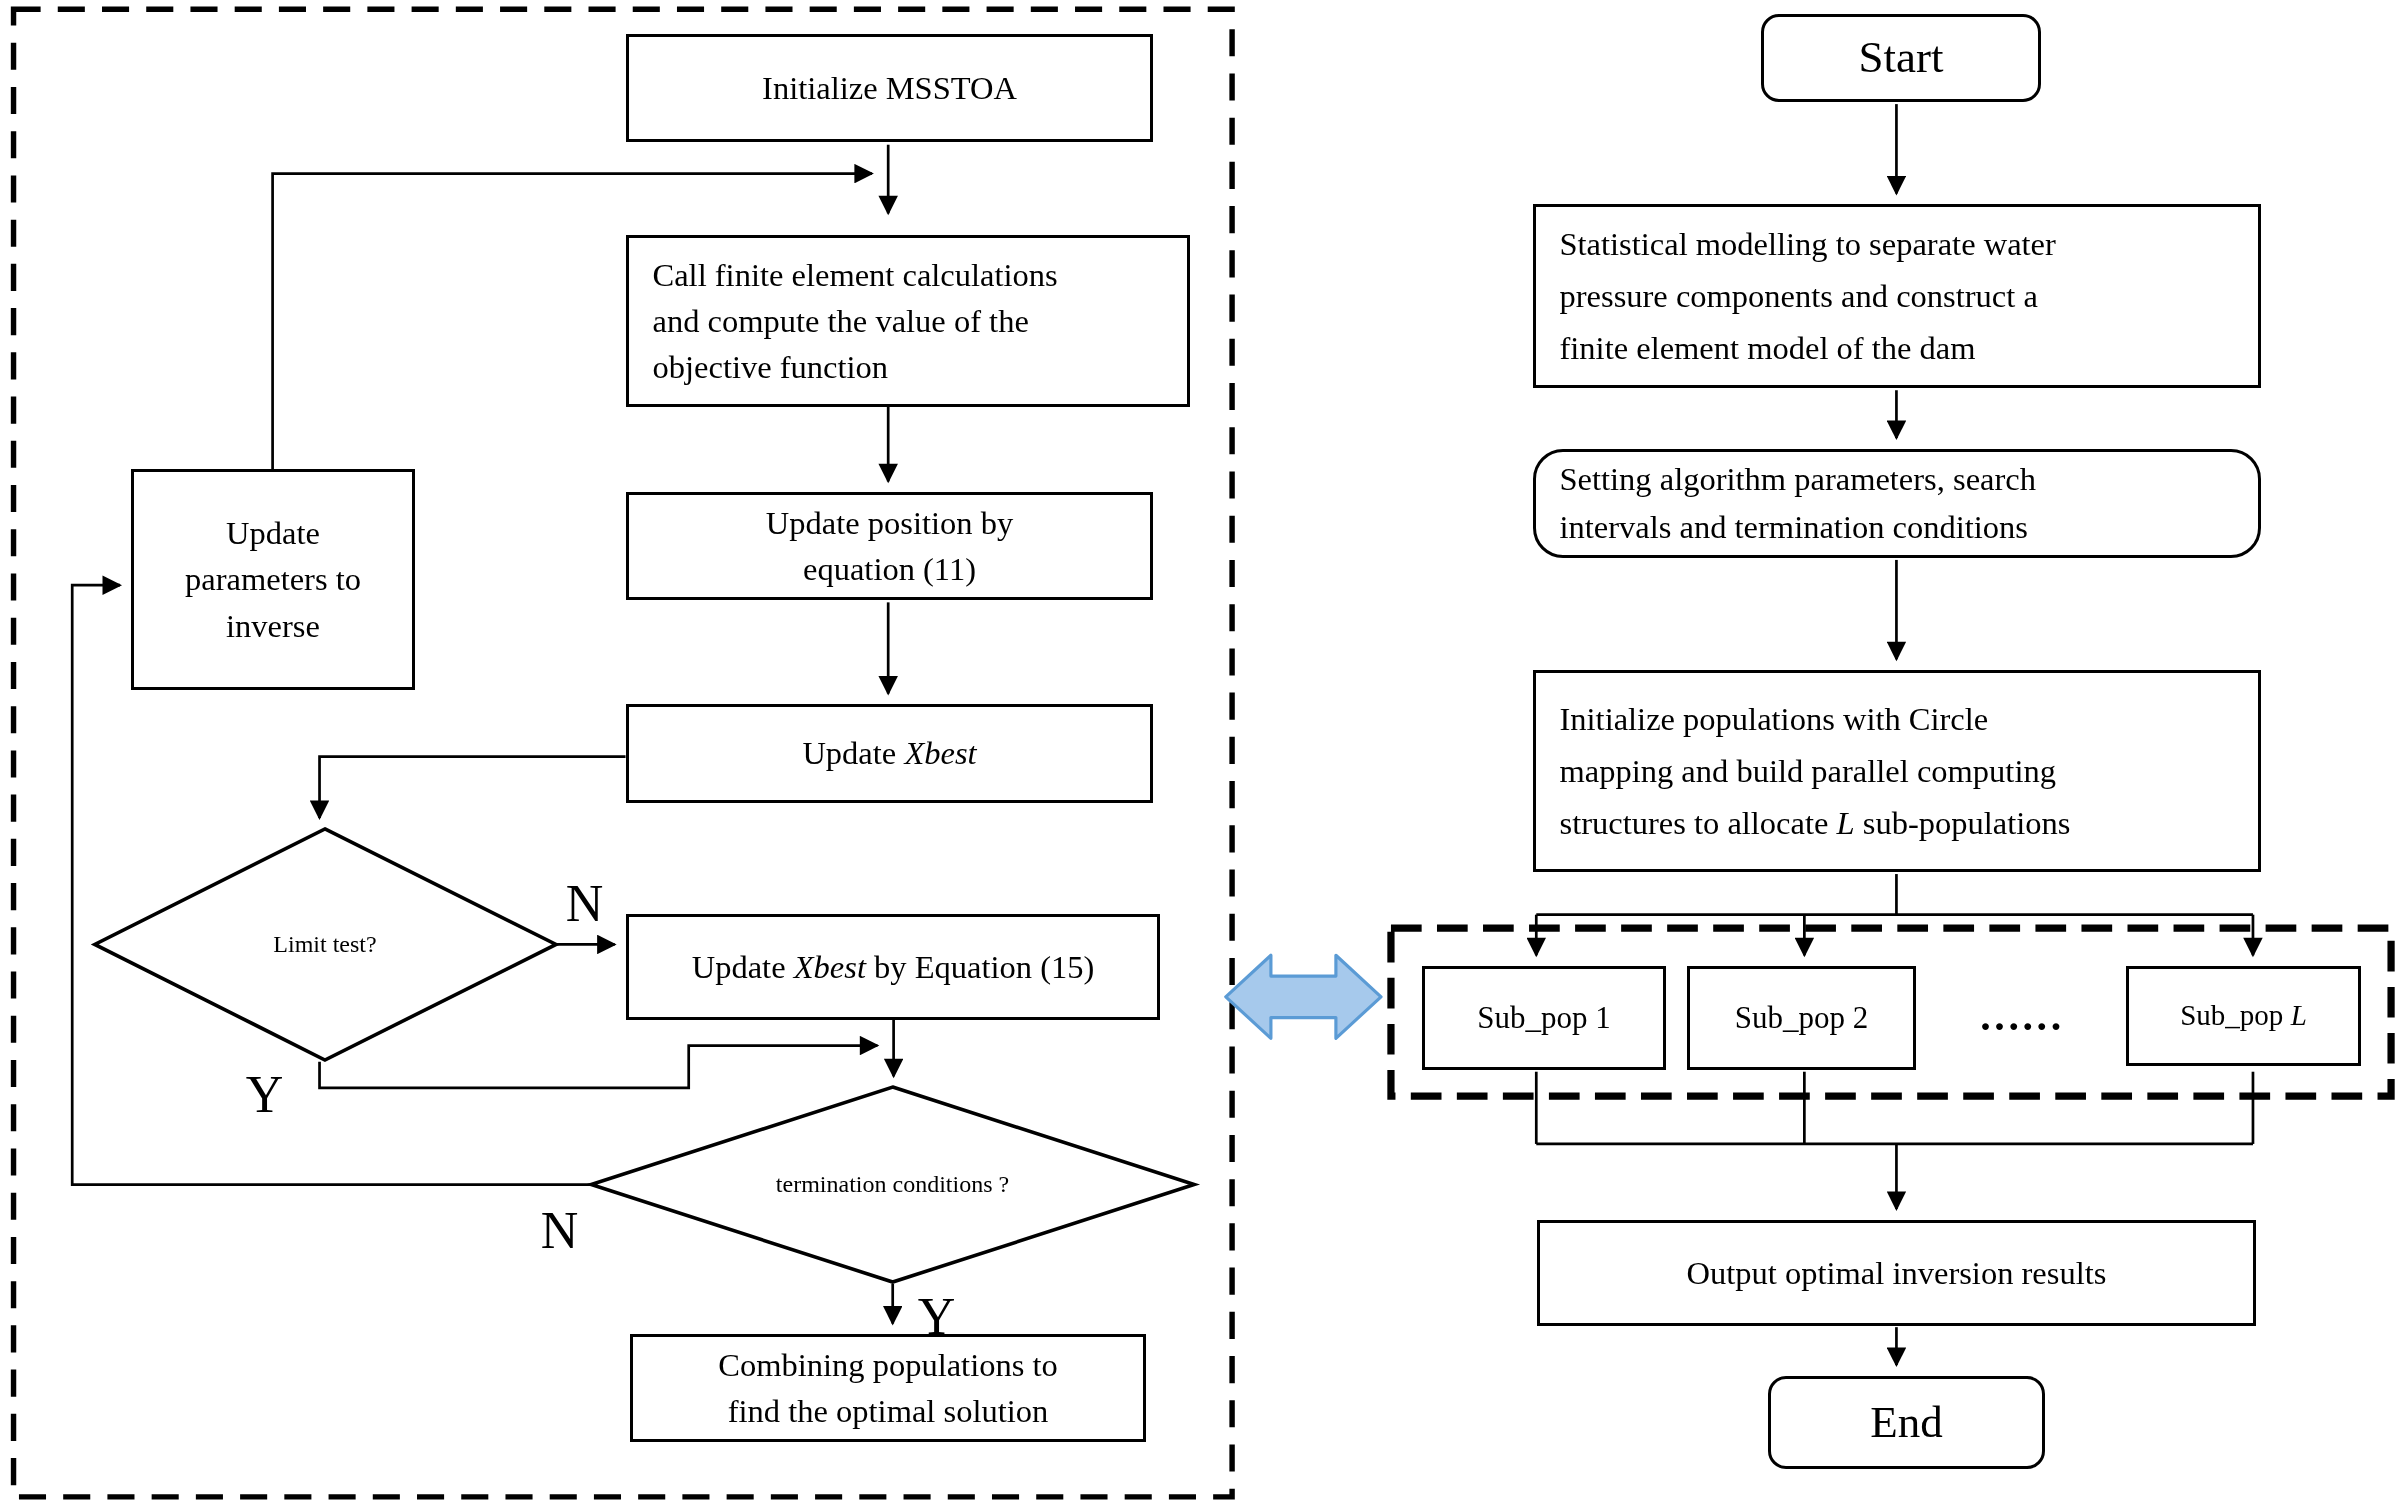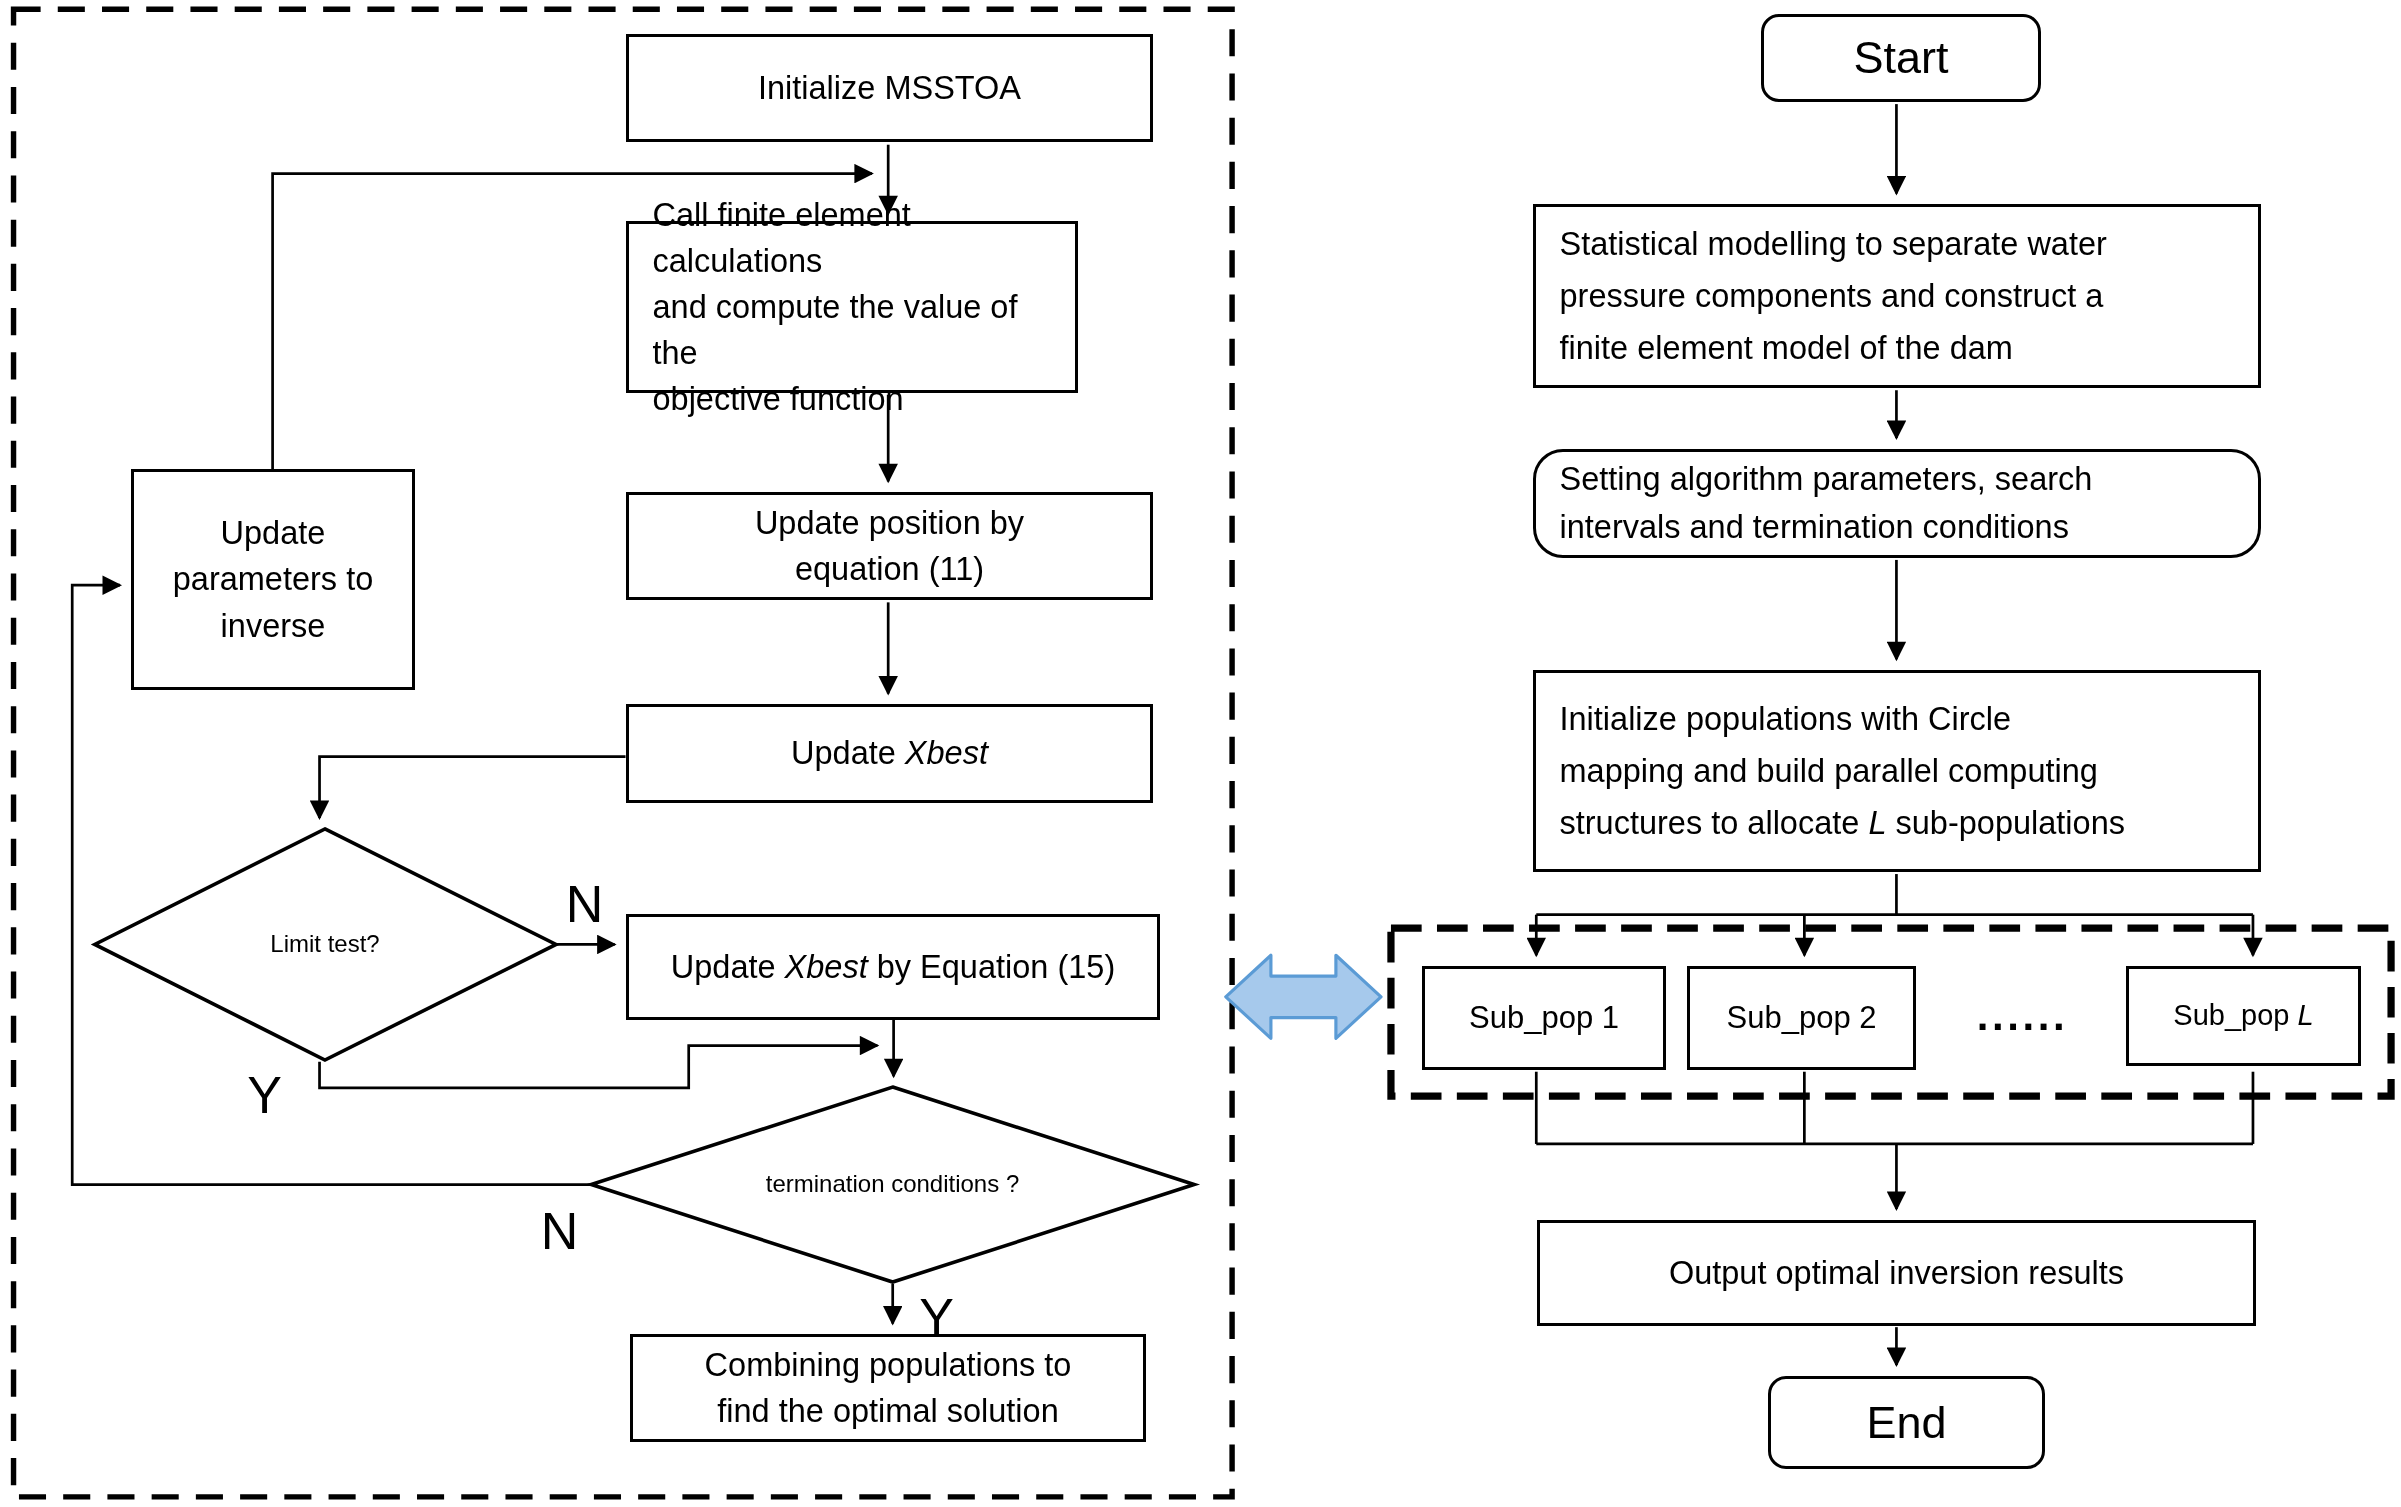--- a/index.html
+++ b/index.html
@@ -1,20 +1,20 @@
 <!DOCTYPE html>
 <html style="font-size:14.4px"><head>
 <meta charset="utf-8">
 <style>
   html,body{margin:0;padding:0;background:#ffffff;}
   #canvas{
     position:relative;
     width:2401px;height:1508px;
     background:#ffffff;
-    font-family:Liberation Sans, sans-serif;
+    font-family:Liberation Serif, serif;
     color:#000;
     overflow:hidden;
   }
   #wires{position:absolute;left:0;top:0;}
   .box{
     position:absolute;
     box-sizing:border-box;
     border:3.6px solid #000;
     background:#fff;
     display:flex;
@@ -103,21 +103,21 @@
       <path d="M2101,1470 V1512" marker-end="url(#ah)"></path>
     </g>
 
     <polygon points="1358,1104 1408,1058 1408,1081 1480,1081 1480,1058 1530,1104 1480,1150 1480,1127 1408,1127 1408,1150" fill="#A6C9EC" stroke="#5B9BD5" stroke-width="3.5" stroke-linejoin="round"></polygon>
   </svg>
 
   <div class="box" style="left:626px;top:34px;width:527px;height:108px;">
     <span>Initialize MSSTOA</span>
   </div>
 
-  <div class="box la" style="left:626px;top:221px;width:452px;height:172px;">
+  <div class="box la" style="left:626px;top:235px;width:564px;height:172px;">
     <span class="pre">Call finite element calculations
 and compute the value of the
 objective function</span>
   </div>
 
   <div class="box" style="left:626px;top:492px;width:527px;height:108px;">
     <span class="pre">Update position by
 equation (11)</span>
   </div>
 

